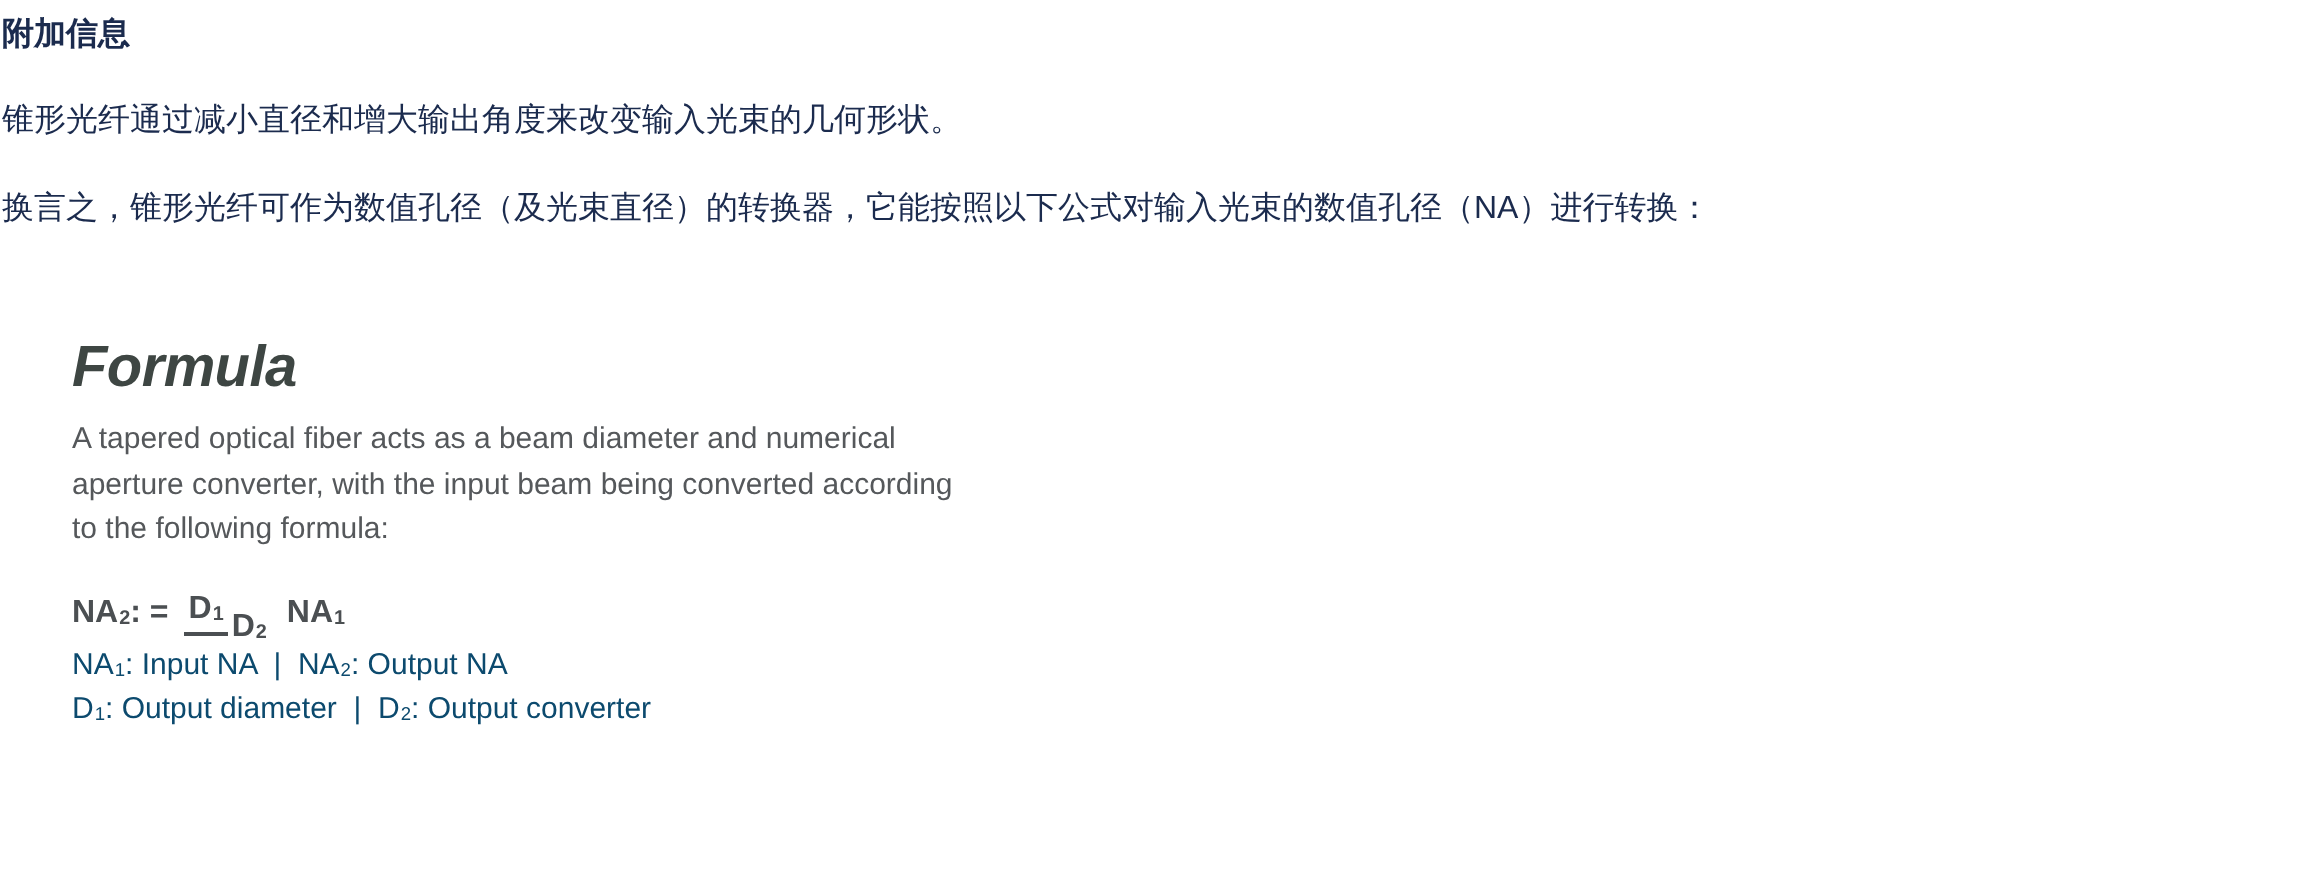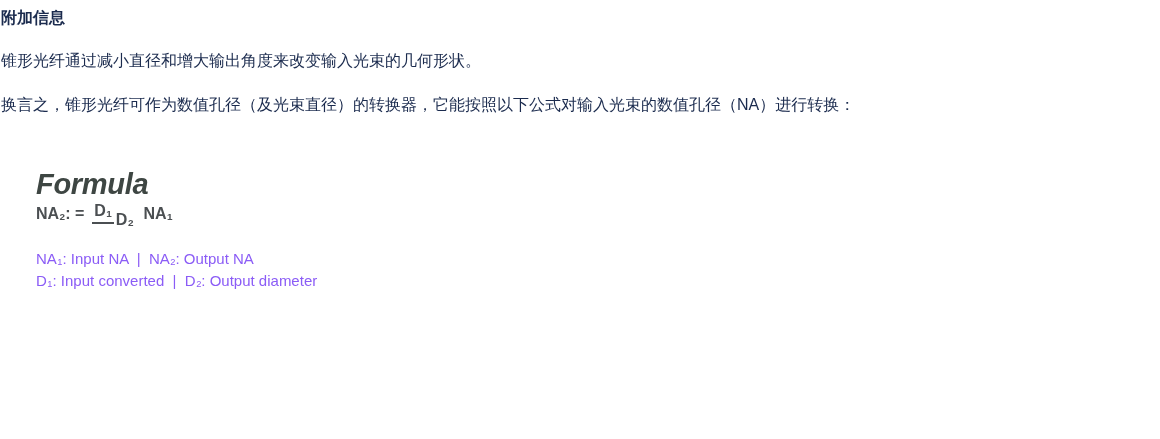--- a/index.html
+++ b/index.html
@@ -60,21 +60,21 @@
   .formula-desc {
     margin: 10px 0 0 0;
     font-size: 15px;
     line-height: 22.5px;
     color: #55585b;
     white-space: pre-wrap;
   }
   .equation {
     display: flex;
     align-items: center;
-    margin-top: 0;
+    margin-top: 16px;
     font-size: 16px;
     font-weight: 700;
     color: #4b4f52;
   }
   .equation sub, .legend sub {
     font-size: 0.62em;
     line-height: 1;
     vertical-align: -0.12em;
     margin-left: 0.5px;
   }
@@ -85,54 +85,56 @@
     line-height: 1;
   }
   .fraction .numerator {
     padding: 0 2px 3px 2px;
     border-bottom: 2px solid #4b4f52;
   }
   .fraction .denominator {
     padding: 13px 2px 0 2px;
   }
   .legend {
-    margin-top: 20px;
     font-size: 15px;
     line-height: 22px;
-    color: #8b5cf6;
+    color: #0c4a6e;
   }
   .legend-line, .legend-note {
     white-space: pre-wrap;
   }
 </style>
 </head>
 <body>
 
 <div class="doc">
 
   <h2 class="zh-heading">附加信息</h2>
 
   <p class="zh-para p1">锥形光纤通过减小直径和增大输出角度来改变输入光束的几何形状。</p>
 
   <p class="zh-para p2">换言之，锥形光纤可作为数值孔径（及光束直径）的转换器，它能按照以下公式对输入光束的数值孔径（NA）进行转换：</p>
 
   <section class="formula-box">
 
     <h3 class="formula-title">Formula</h3>
 
+    <p class="formula-desc">A tapered optical fiber acts as a beam diameter and numerical
+aperture converter, with the input beam being converted according
+to the following formula:</p>
 
     <div class="equation">
         <span><span>NA</span><sub>2</sub><span>: =</span></span>
         <span class="fraction">
           <span class="numerator"><span>D</span><sub>1</sub></span>
           <span class="denominator"><span>D</span><sub>2</sub></span>
         </span>
         <span><span>NA</span><sub>1</sub></span>
       </div>
 
     <div class="legend">
       <div class="legend-line"><span>NA</span><sub>1</sub><span>: Input NA  |  NA</span><sub>2</sub><span>: Output NA</span></div>
-      <div class="legend-line"><span>D</span><sub>1</sub><span>: Input converted  |  D</span><sub>2</sub><span>: Output diameter</span></div>
+      <div class="legend-line"><span>D</span><sub>1</sub><span>: Output diameter  |  D</span><sub>2</sub><span>: Output converter</span></div>
     </div>
 
   </section>
 
 </div>
 
 </body></html>

